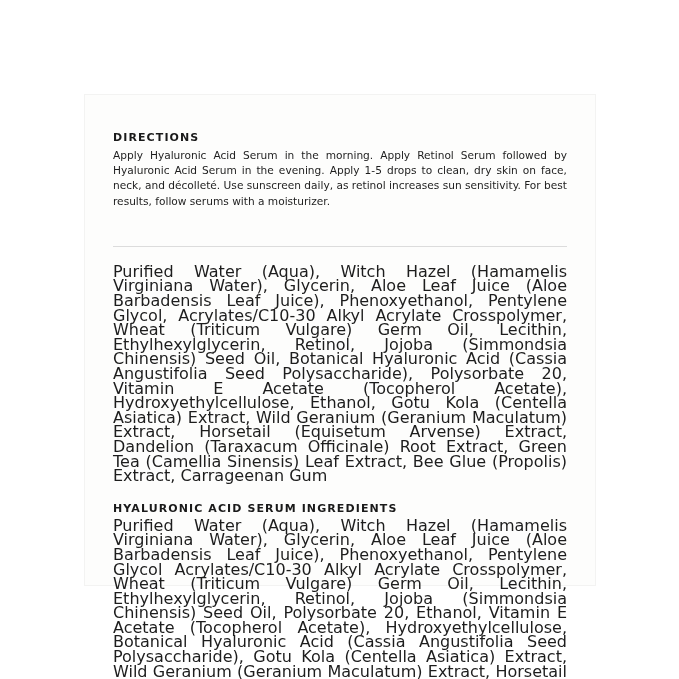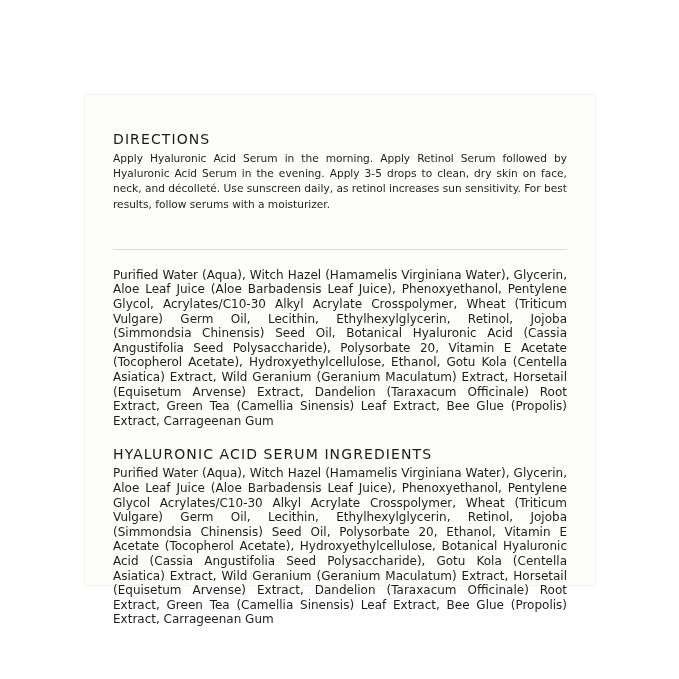--- a/index.html
+++ b/index.html
@@ -19,22 +19,22 @@
     top: 95px;
     width: 510px;
     height: 490px;
     background: #fdfdfc;
     box-shadow: 0 0 0 1px #f3f3f2;
   }
   .inner {
     padding: 36px 28px 0 28px;
   }
   .section-title {
-    font-size: 14px;
-    font-weight: normal;
+    font-size: 11px;
+    font-weight: bold;
     letter-spacing: 1.1px;
     color: #1a1a1a;
     margin: 0 0 4px 0;
     text-transform: uppercase;
   }
   .body-text {
     font-size: 10.6px;
     line-height: 15.2px;
     color: #1d1d1d;
     margin: 0;
@@ -46,33 +46,33 @@
   }
   .divider {
     border: 0;
     border-top: 1px solid #dcdcdc;
     margin: 22px 0 18px 0;
   }
   .block-gap {
     height: 18px;
   }
   .ingredients-body {
-    font-size: 12px;
+    font-size: 16px;
     line-height: 14.6px;
   }
 </style>
 </head>
 <body>
 
 <div class="page">
   <div class="inner">
 
     <div>
       <h2 class="section-title">DIRECTIONS</h2>
-      <p class="body-text">Apply Hyaluronic Acid Serum in the morning. Apply Retinol Serum followed by Hyaluronic Acid Serum in the evening. Apply 3-5 drops to clean, dry skin on face, neck, and décolleté. Use sunscreen daily, as retinol increases sun sensitivity. For best results, follow serums with a moisturizer.</p>
+      <p class="body-text">Apply Hyaluronic Acid Serum in the morning. Apply Retinol Serum followed by Hyaluronic Acid Serum in the evening. Apply 1-5 drops to clean, dry skin on face, neck, and décolleté. Use sunscreen daily, as retinol increases sun sensitivity. For best results, follow serums with a moisturizer.</p>
       <div class="para-gap"></div>
     </div>
 
     <hr class="divider">
 
     <div>
       <p class="body-text ingredients-body">Purified Water (Aqua), Witch Hazel (Hamamelis Virginiana Water), Glycerin, Aloe Leaf Juice (Aloe Barbadensis Leaf Juice), Phenoxyethanol, Pentylene Glycol, Acrylates/C10-30 Alkyl Acrylate Crosspolymer, Wheat (Triticum Vulgare) Germ Oil, Lecithin, Ethylhexylglycerin, Retinol, Jojoba (Simmondsia Chinensis) Seed Oil, Botanical Hyaluronic Acid (Cassia Angustifolia Seed Polysaccharide), Polysorbate 20, Vitamin E Acetate (Tocopherol Acetate), Hydroxyethylcellulose, Ethanol, Gotu Kola (Centella Asiatica) Extract, Wild Geranium (Geranium Maculatum) Extract, Horsetail (Equisetum Arvense) Extract, Dandelion (Taraxacum Officinale) Root Extract, Green Tea (Camellia Sinensis) Leaf Extract, Bee Glue (Propolis) Extract, Carrageenan Gum</p>
     </div>
 
     <div class="block-gap"></div>

